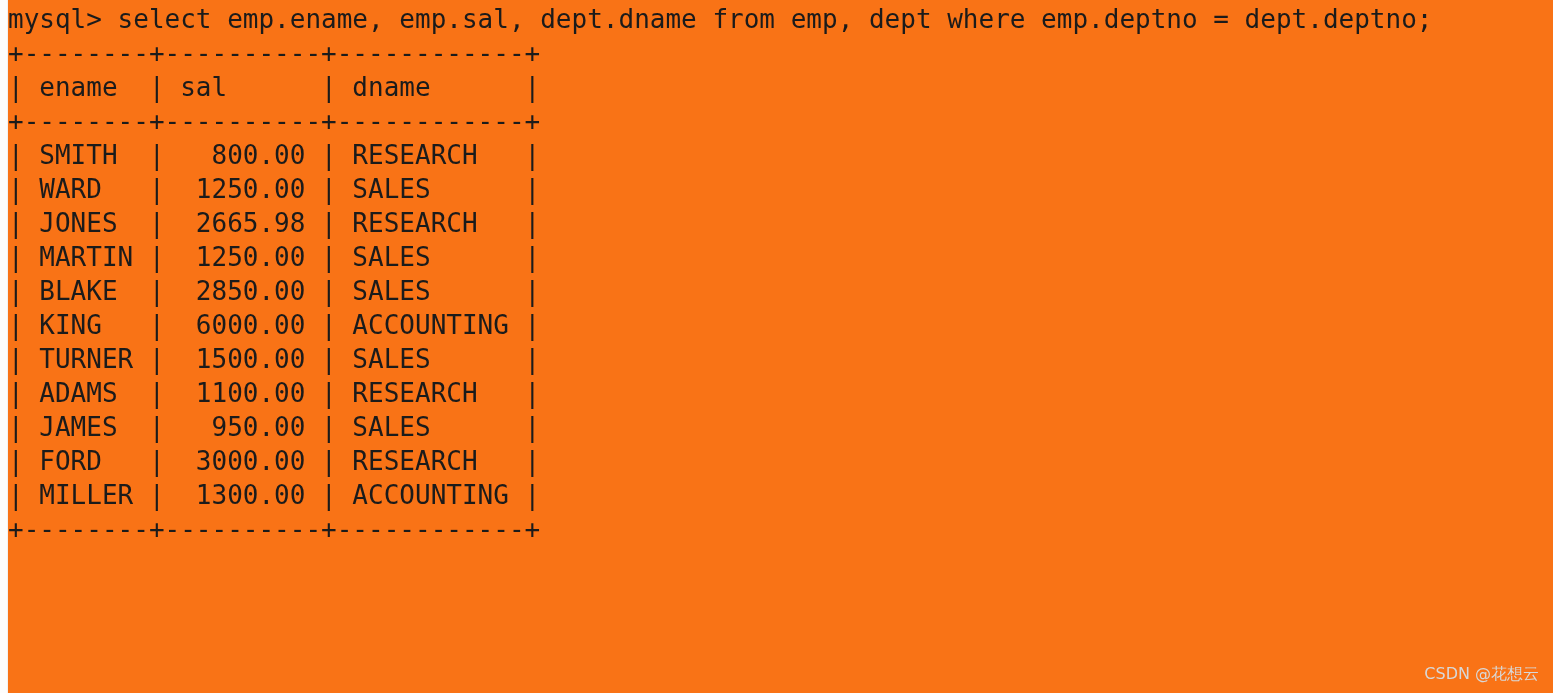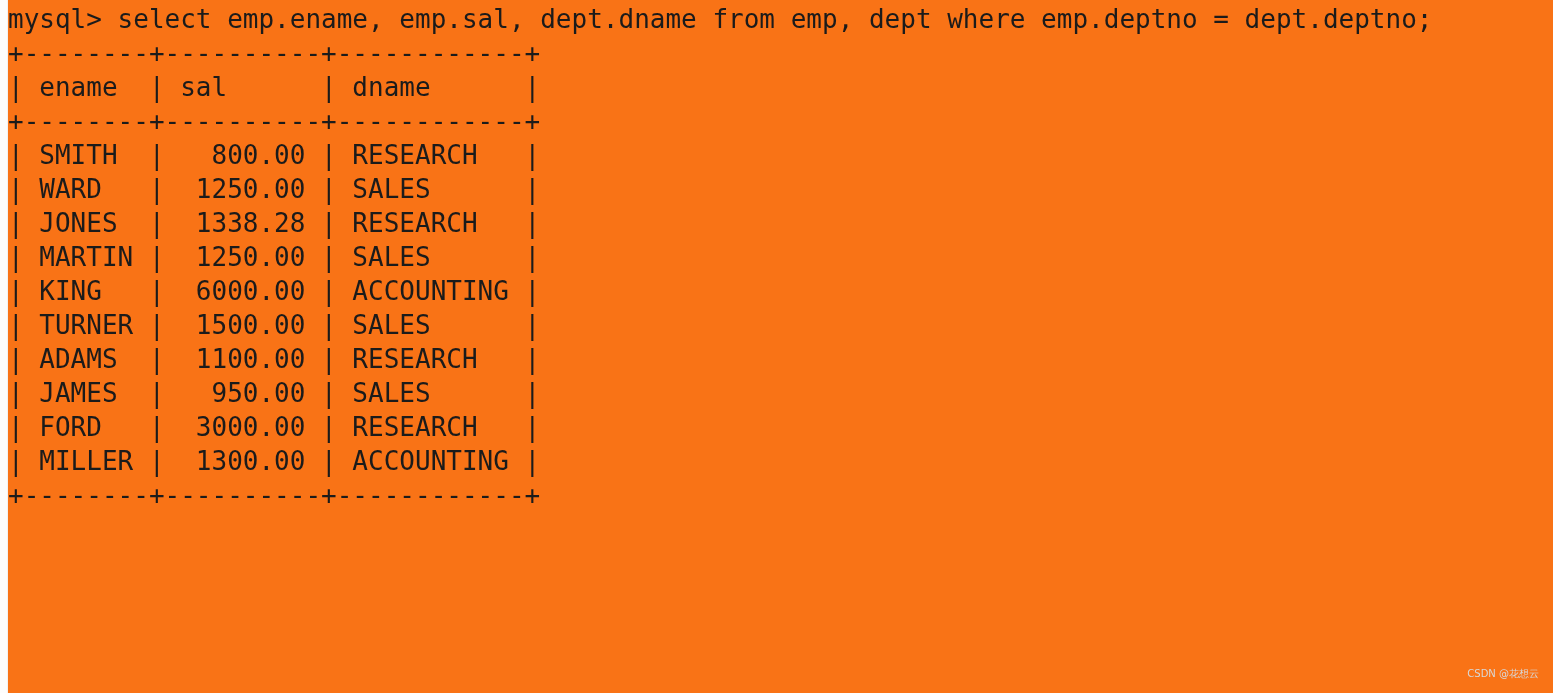--- a/index.html
+++ b/index.html
@@ -53,21 +53,21 @@
 
   #result-line {
     margin-top: 0px;
   }
 
   #watermark {
     position: absolute;
     right: 14px;
     bottom: 10px;
     font-family: "DejaVu Sans", "Liberation Sans", sans-serif;
-    font-size: 10px;
+    font-size: 16px;
     line-height: 18px;
     color: #d8d8d8;
     white-space: pre;
     user-select: none;
   }
 </style>
 </head>
 <body>
 
 <div id="left-gutter"></div>
@@ -78,22 +78,23 @@
 
   <div class="term-line">+--------+----------+------------+</div>
 
   <div class="term-line">| ename  | sal      | dname      |</div>
 
   <div class="term-line">+--------+----------+------------+</div>
 
   <div id="rows-container">
       <div class="term-line">| SMITH  |   800.00 | RESEARCH   |</div>
       <div class="term-line">| WARD   |  1250.00 | SALES      |</div>
-      <div class="term-line">| JONES  |  1338.28 | RESEARCH   |</div>
+      <div class="term-line">| JONES  |  2665.98 | RESEARCH   |</div>
       <div class="term-line">| MARTIN |  1250.00 | SALES      |</div>
+      <div class="term-line">| BLAKE  |  2850.00 | SALES      |</div>
       <div class="term-line">| KING   |  6000.00 | ACCOUNTING |</div>
       <div class="term-line">| TURNER |  1500.00 | SALES      |</div>
       <div class="term-line">| ADAMS  |  1100.00 | RESEARCH   |</div>
       <div class="term-line">| JAMES  |   950.00 | SALES      |</div>
       <div class="term-line">| FORD   |  3000.00 | RESEARCH   |</div>
       <div class="term-line">| MILLER |  1300.00 | ACCOUNTING |</div>
     </div>
 
   <div class="term-line">+--------+----------+------------+</div>
 

